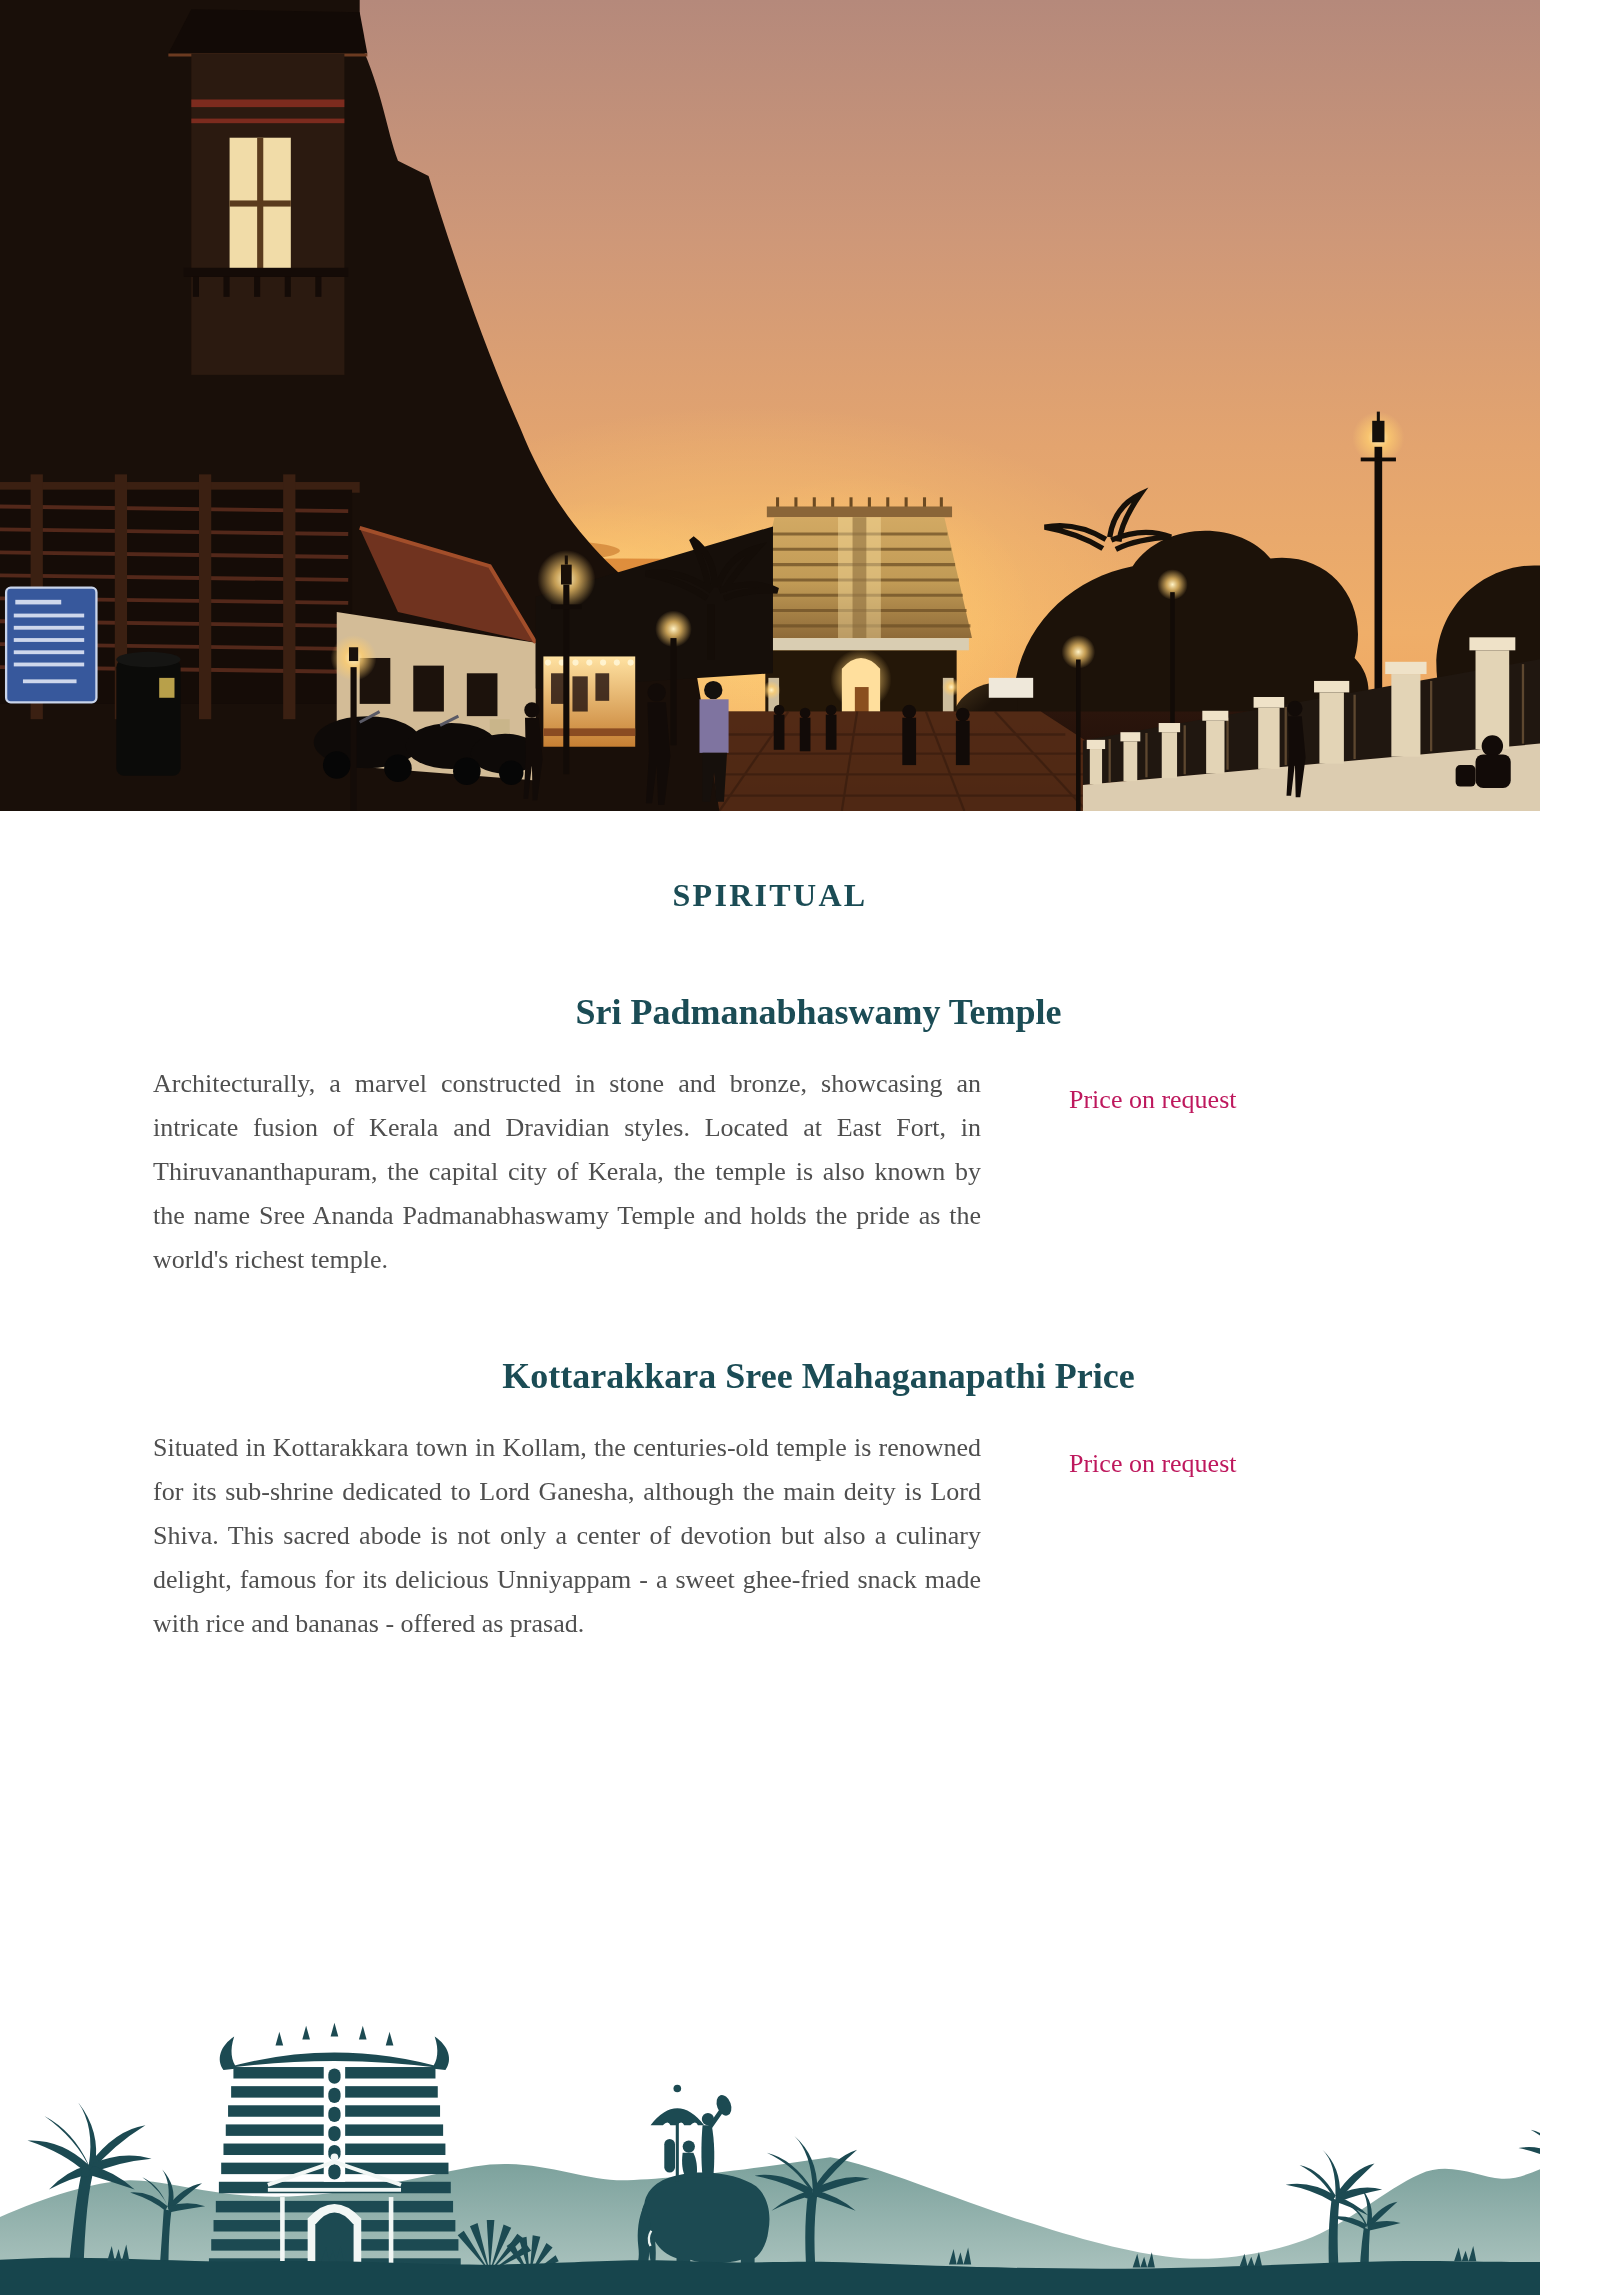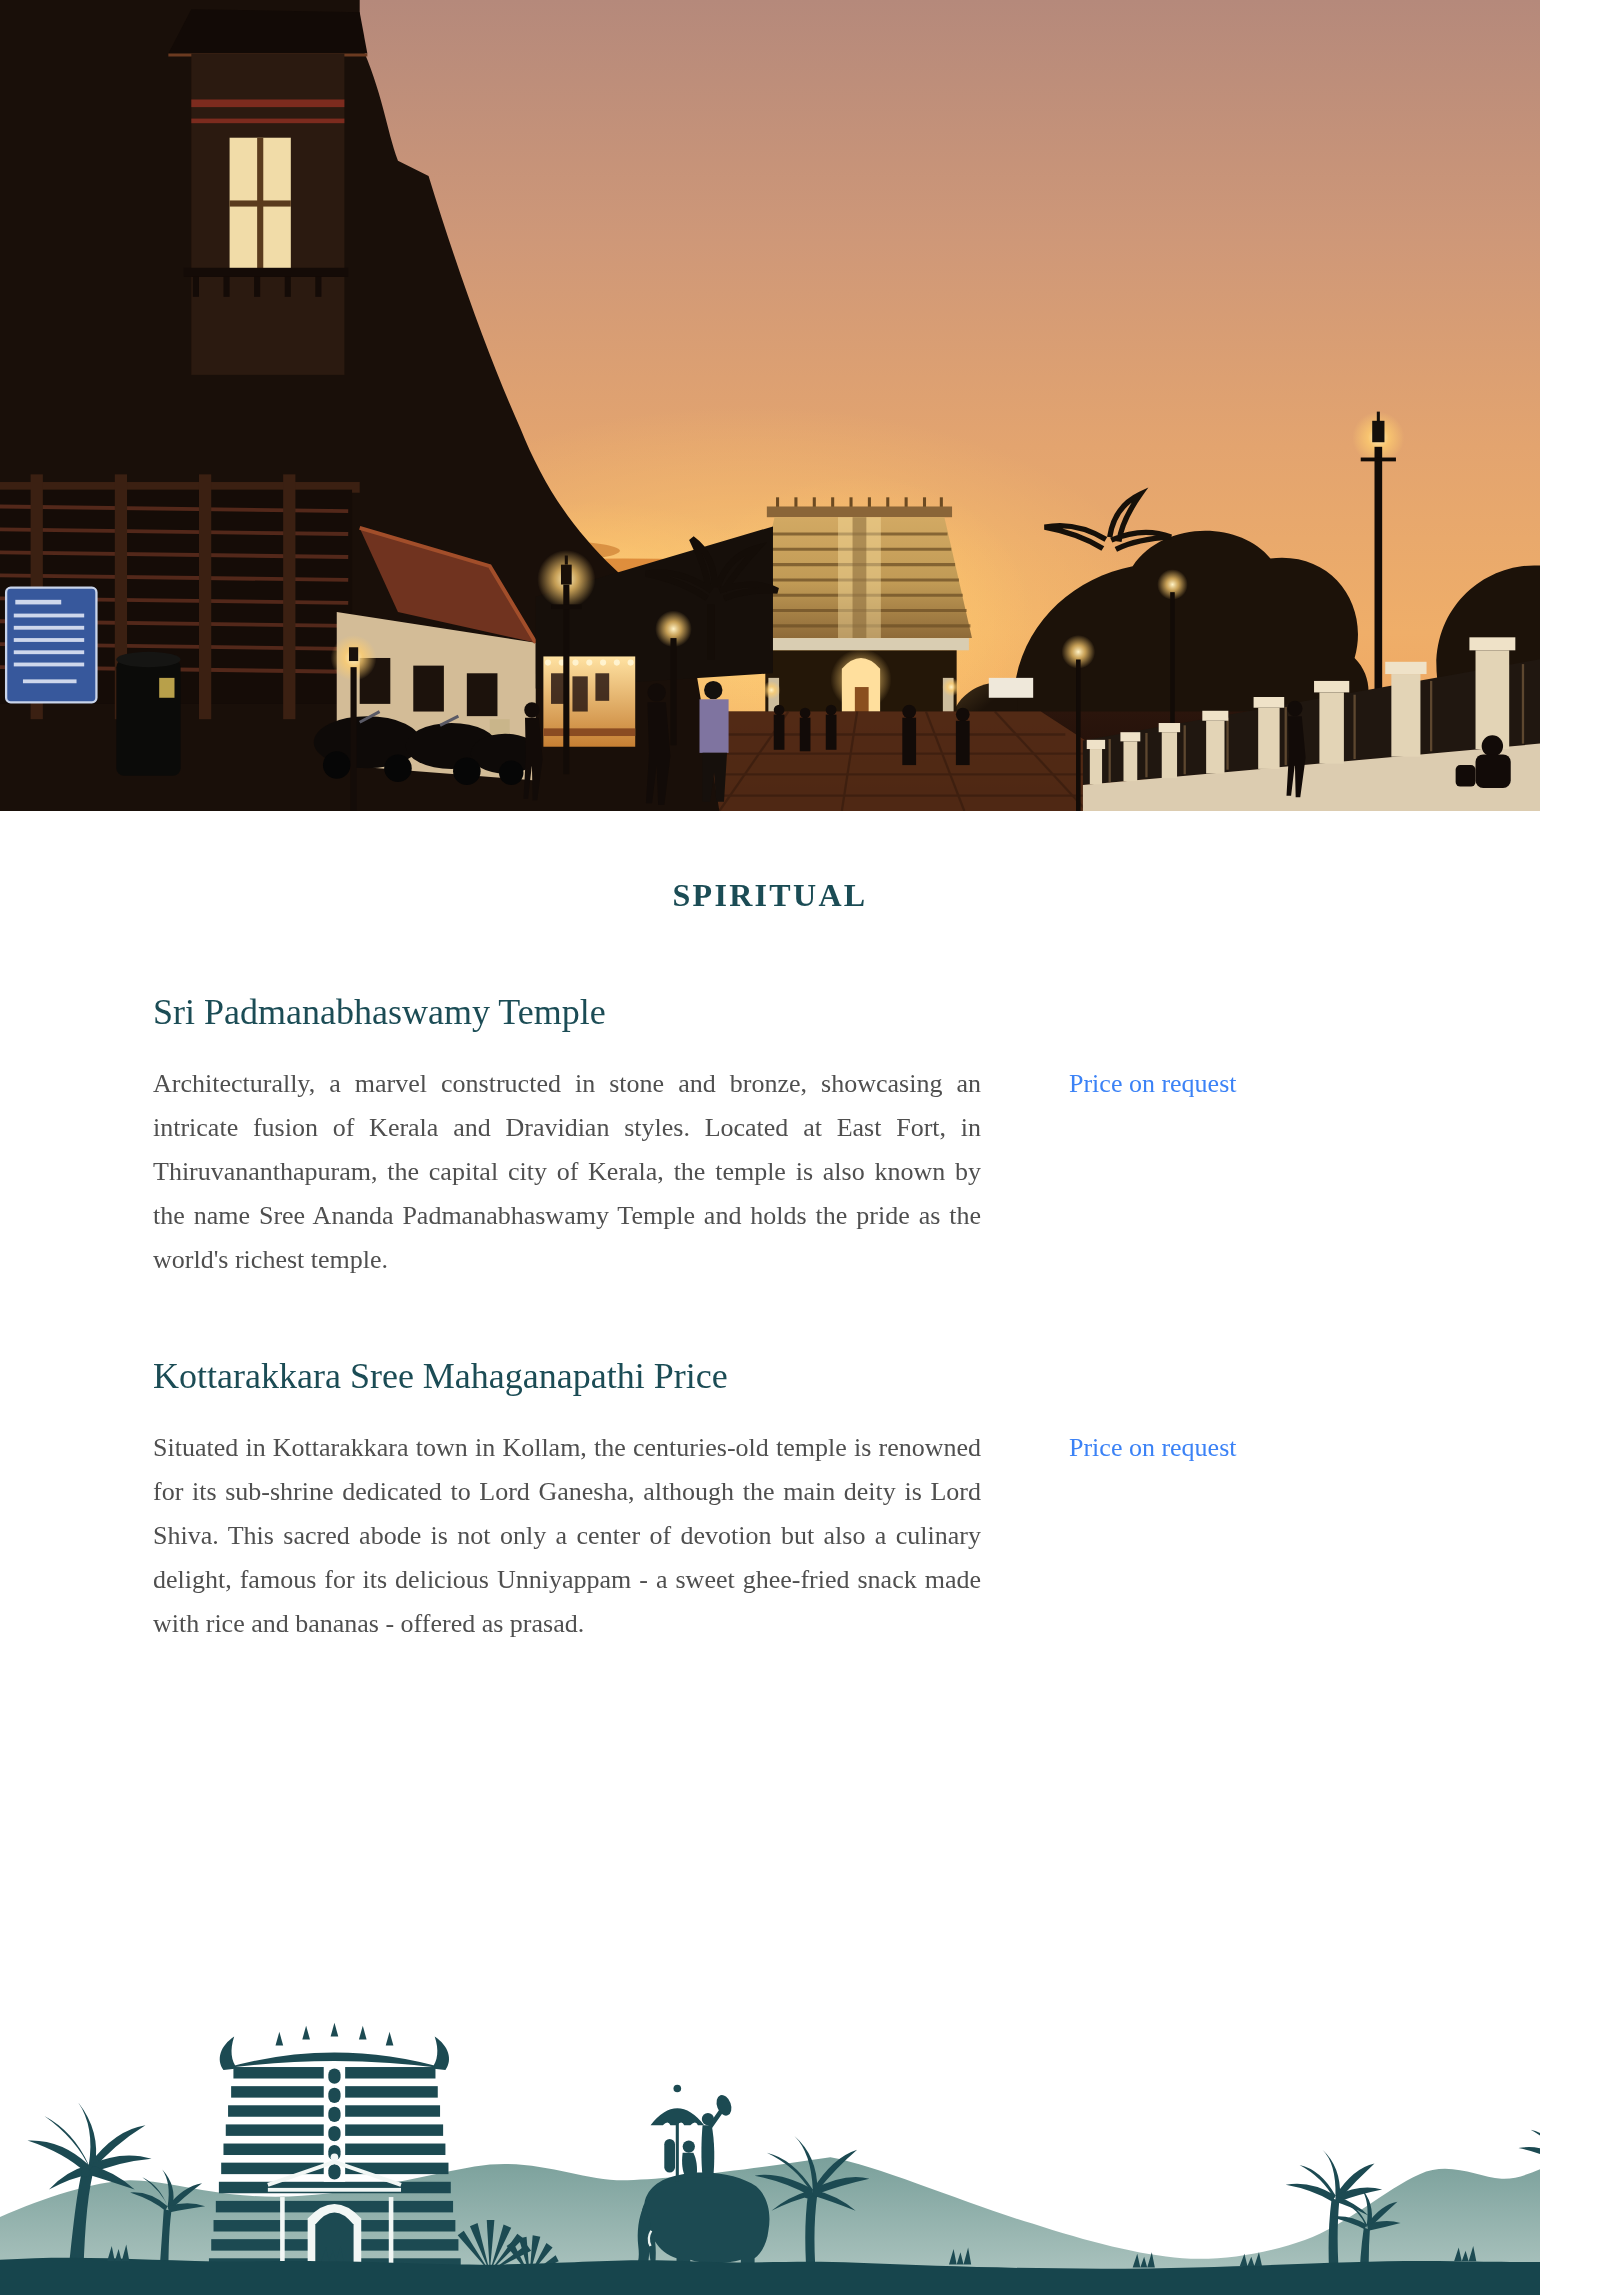--- a/index.html
+++ b/index.html
@@ -5,26 +5,26 @@
   html,body{margin:0;padding:0;background:#ffffff;}
   .page{position:relative;width:1540px;height:2295px;background:#ffffff;overflow:hidden;
         font-family:"Liberation Serif",serif;}
   .hero{position:absolute;left:0;top:0;width:1624px;height:811px;}
   .hero svg{display:block;width:100%;height:100%;}
   .spiritual{position:absolute;left:0;top:877px;width:100%;text-align:center;
              font-weight:bold;font-size:32px;letter-spacing:2.3px;color:#1b4c55;}
   .listing{position:absolute;left:153px;width:1331px;}
   .l1{top:990px;}
   .l2{top:1354px;}
-  .ltitle{margin:0 0 27.5px 0;font-size:36px;line-height:44px;font-weight:normal;color:#1b4c55;}
+  .ltitle{margin:0 0 27.5px 0;font-size:36px;line-height:44px;font-weight:bold;color:#1b4c55;text-align:center;}
   .lrow{position:relative;margin-top:28px;}
   .ldesc{margin:0;width:828px;font-size:26px;line-height:44px;color:#4f4f4f;
          text-align:justify;text-align-last:left;}
-  .lprice{position:absolute;left:916px;top:0;font-size:26px;line-height:44px;
-          color:#3b82f6;white-space:nowrap;}
+  .lprice{position:absolute;left:916px;top:16px;font-size:26px;line-height:44px;
+          color:#be185d;white-space:nowrap;}
   .tc-note{position:absolute;left:1563px;top:2116px;transform:rotate(-90deg);
            transform-origin:0 0;font-family:"Liberation Sans",sans-serif;font-size:19px;
            letter-spacing:0.8px;color:#8c8c8c;white-space:nowrap;}
   .footer-art{position:absolute;left:0;bottom:0;width:1624px;height:306px;}
   .footer-art svg{display:block;width:100%;height:100%;}
 </style>
 </head>
 <body>
 
 <div class="page">

